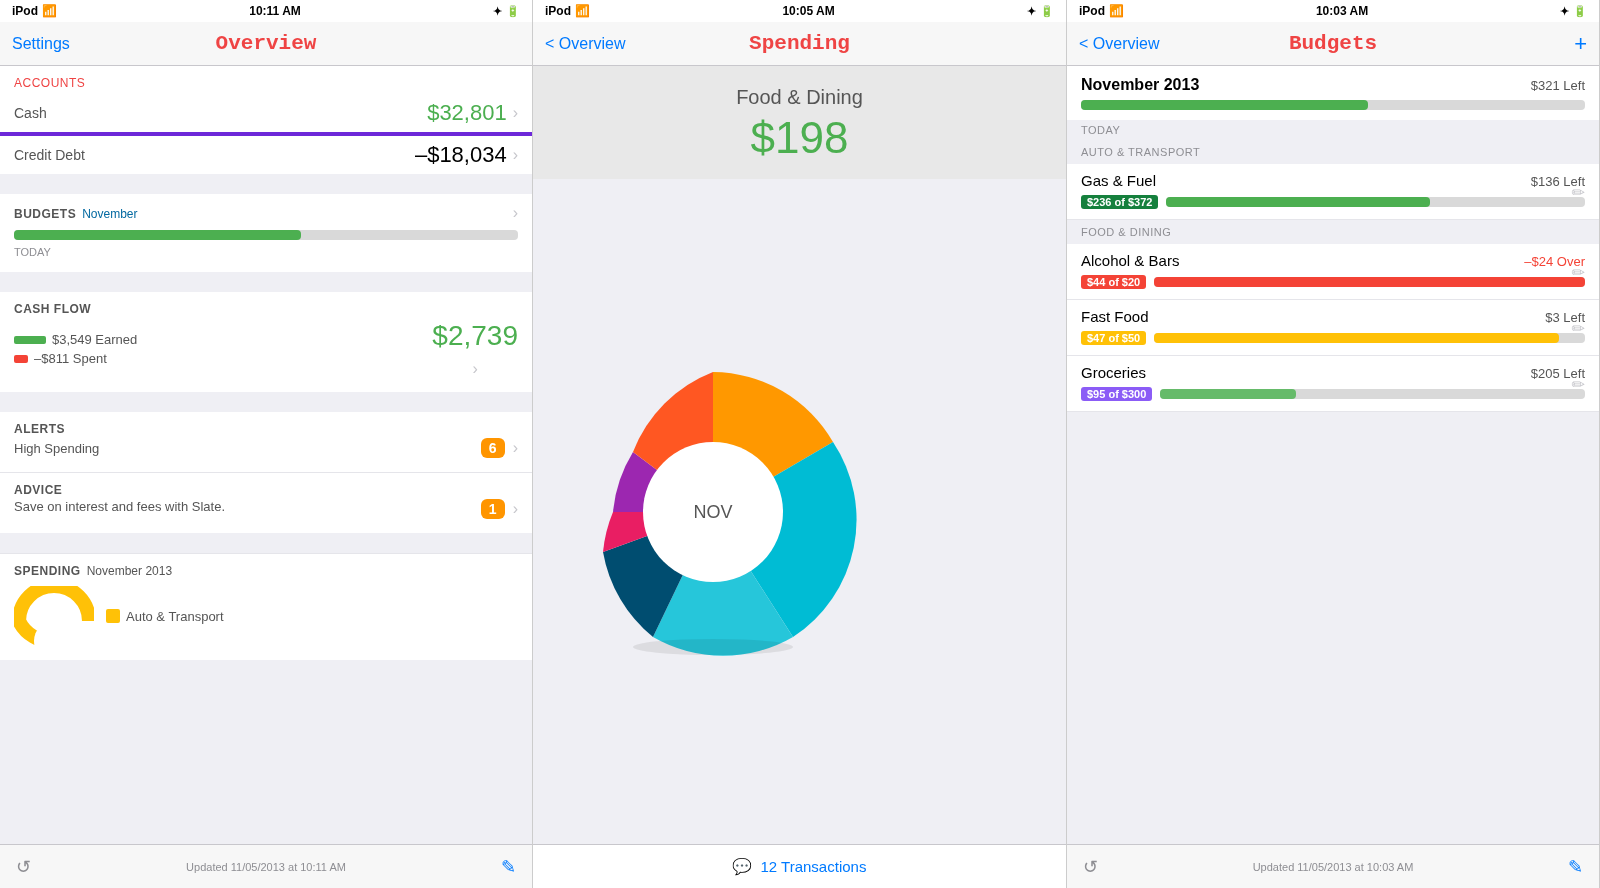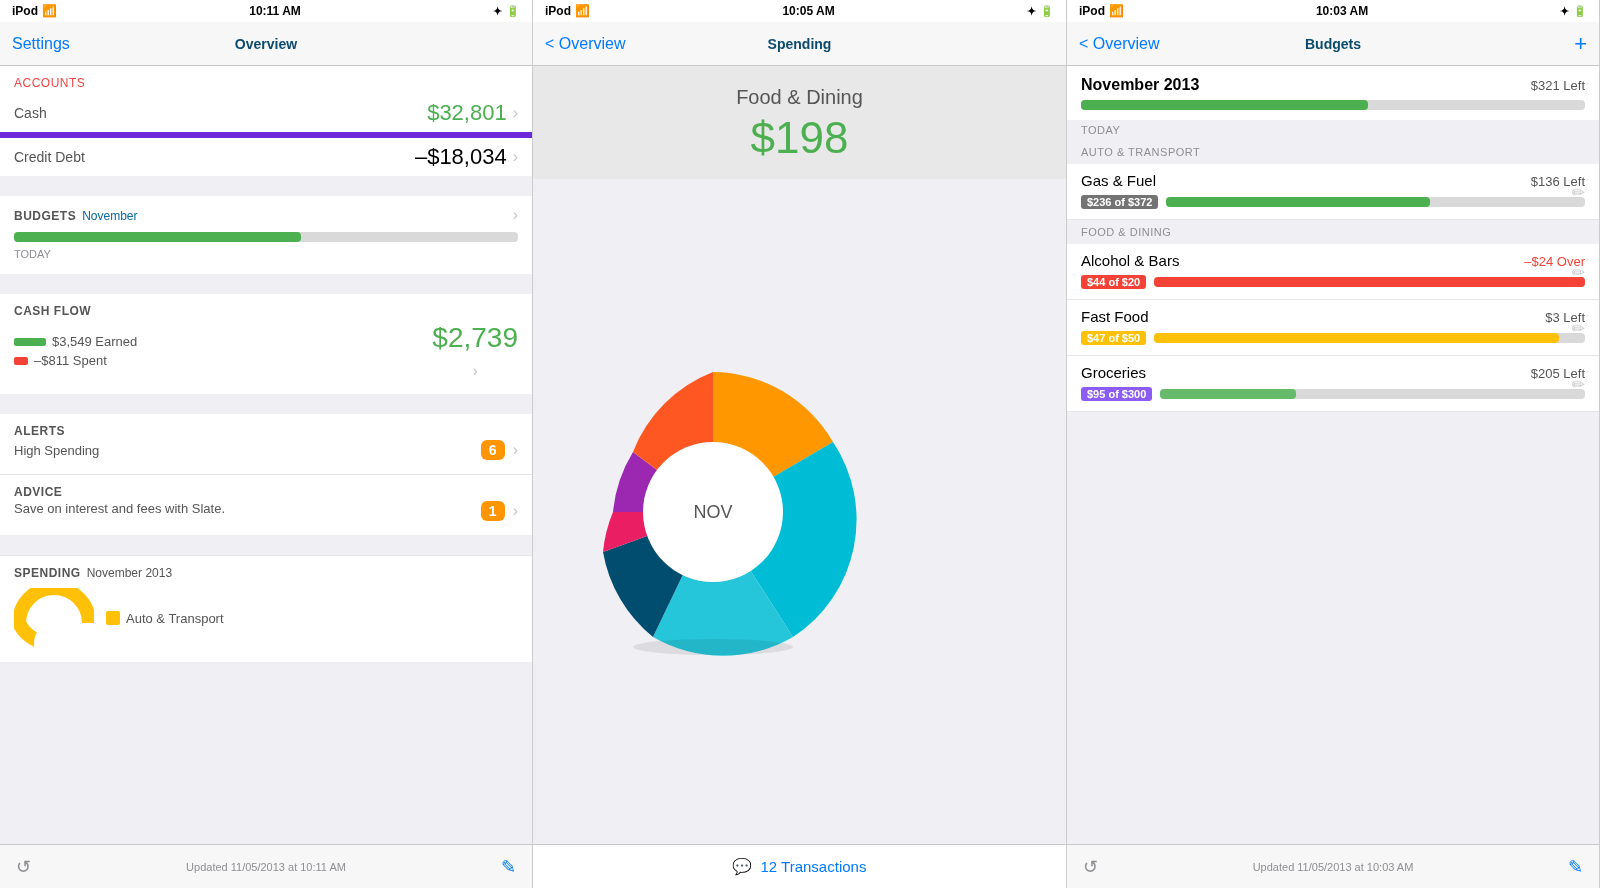--- a/index.html
+++ b/index.html
@@ -45,23 +45,24 @@
       background: #f7f7f7;
       border-bottom: 1px solid #c8c7cc;
       height: 44px;
       display: flex;
       align-items: center;
       justify-content: center;
       position: relative;
       padding: 0 12px;
     }
     .nav-bar .nav-title {
-      font-size: 14px;
+      font-size: 21px;
       font-weight: 700;
-      color: #0c4a6e;
+      color: #ef4444;
+      font-family: Liberation Mono, monospace;
     }
     .nav-bar .nav-left {
       position: absolute;
       left: 12px;
       color: #007aff;
       font-size: 16px;
       font-weight: 400;
     }
     .nav-bar .nav-right {
       position: absolute;
@@ -87,21 +88,21 @@
       font-size: 12px;
       font-weight: 400;
       color: #ef4444;
       letter-spacing: 0.5px;
     }
     .account-row {
       display: flex;
       align-items: center;
       justify-content: space-between;
       padding: 6px 14px;
-      border-bottom: 6px solid #6d28d9;
+      border-bottom: 4px solid #6d28d9;
     }
     .account-row:last-child { border-bottom: none; }
     .account-label { font-size: 14px; color: #555; }
     .account-value-green { font-size: 22px; font-weight: 400; color: #4caf50; }
     .account-value-black { font-size: 22px; font-weight: 400; color: #000; }
     .account-row-right { display: flex; align-items: center; gap: 6px; }
     .chevron { color: #c7c7cc; font-size: 16px; }
 
     
     .budgets-section { background: #fff; padding: 10px 14px 14px; }
@@ -294,21 +295,21 @@
     .budget-item-left-green { font-size: 13px; color: #555; }
     .budget-item-over { font-size: 13px; color: #f44336; text-align: right; }
     .budget-item-left-yellow { font-size: 13px; color: #555; }
     .budget-progress-row { display: flex; align-items: center; gap: 8px; }
     .budget-progress-wrap { flex: 1; background: #d9d9d9; border-radius: 4px; height: 10px; }
     .budget-fill-green { background: #4caf50; height: 100%; border-radius: 4px; }
     .budget-fill-red { background: #f44336; height: 100%; border-radius: 4px; width: 100%; }
     .budget-fill-yellow { background: #ffc107; height: 100%; border-radius: 4px; }
     .budget-fill-green2 { background: #66bb6a; height: 100%; border-radius: 4px; }
     .budget-amount-label { font-size: 11px; font-weight: 600; color: #fff; padding: 1px 6px; border-radius: 3px; white-space: nowrap; }
-    .budget-amount-green { background: #737373; }
+    .budget-amount-green { background: #15803d; }
     .budget-amount-red { background: #f44336; }
     .budget-amount-yellow { background: #ffc107; }
     .budget-amount-green2 { background: #8b5cf6; }
     .edit-pencil { position: absolute; right: 14px; top: 50%; transform: translateY(-50%); color: #c7c7cc; font-size: 16px; }
 
     
     svg.donut { width: 320px; height: 320px; }
   </style>
 </head>
 <body>

